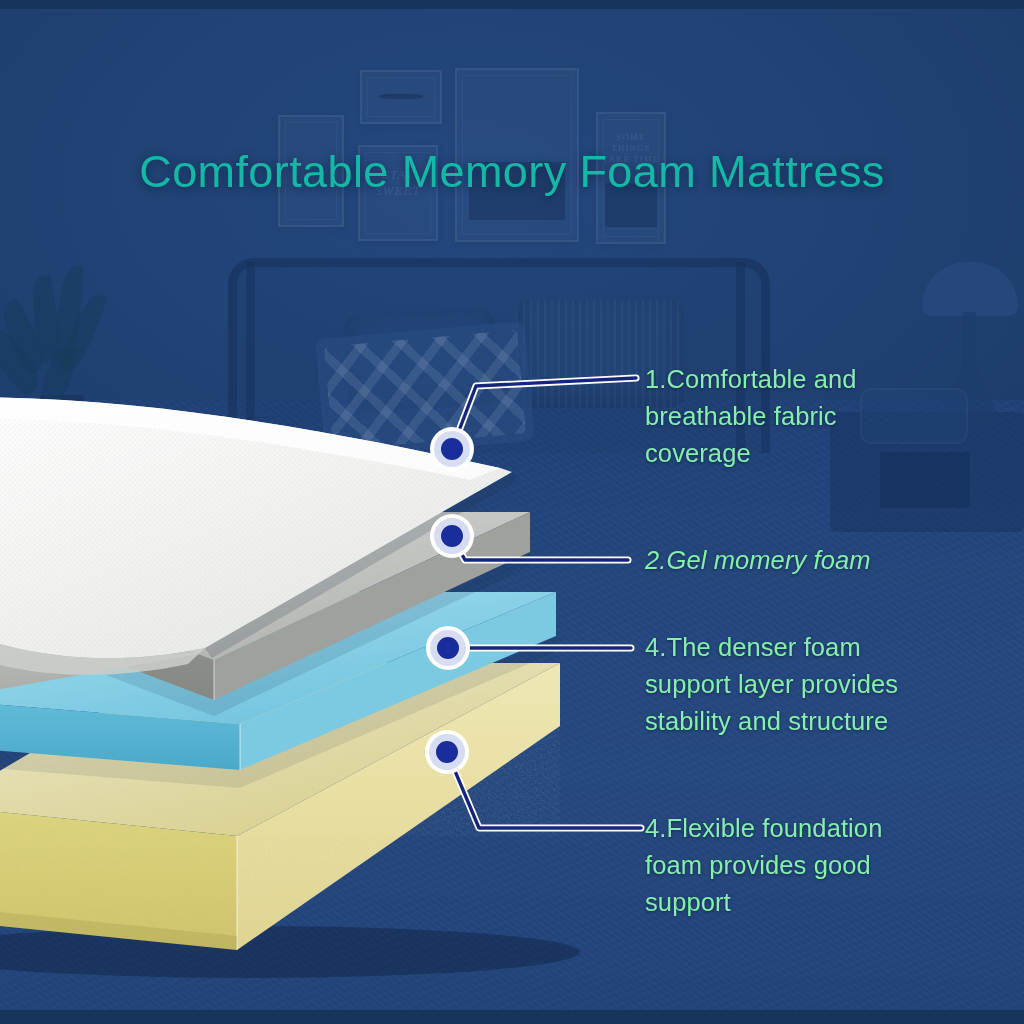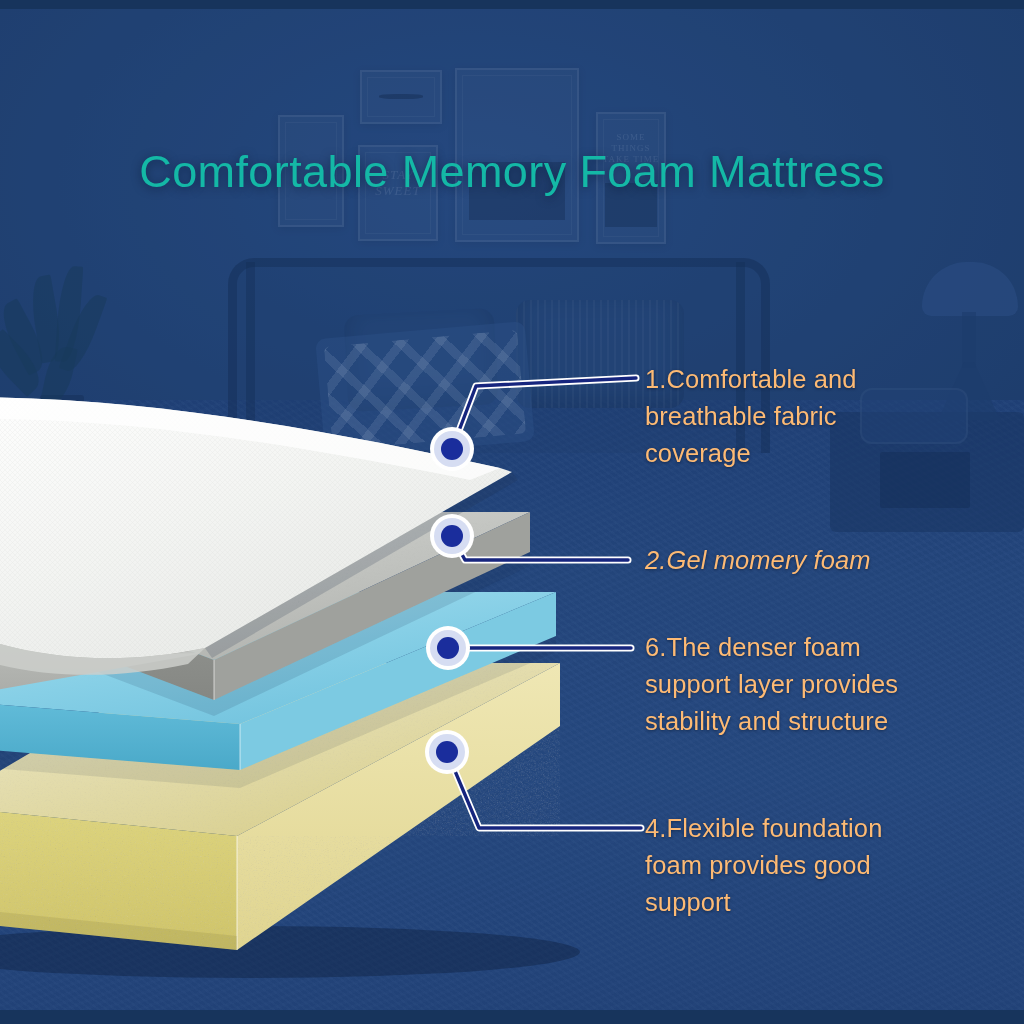--- a/index.html
+++ b/index.html
@@ -153,21 +153,21 @@
     background: rgba(16,36,68,0.45);
     border-radius: 2px;
   }
 
   
   .mattress { position: absolute; left: 0; top: 0; width: 1024px; height: 1024px; }
 
   
   .callout-text {
     position: absolute;
-    color: #fdba74;
+    color: #86efac;
     font-size: 25.5px;
     line-height: 37px;
     letter-spacing: 0.1px;
     text-shadow: 0 1px 3px rgba(5,18,40,0.55);
     width: 340px;
     white-space: pre-line;
   }
 
   .title {
     position: absolute;
@@ -444,21 +444,21 @@
       </g>
     </g>
   </svg>
 
   <div class="callout-text" style="left:645px; top:361px;">1.Comfortable and
 breathable fabric
 coverage</div>
 
   <div class="callout-text" style="left:645px; top:542px;font-style:italic;">2.Gel momery foam</div>
 
-  <div class="callout-text" style="left:645px; top:629px;">6.The denser foam
+  <div class="callout-text" style="left:645px; top:629px;">4.The denser foam
 support layer provides
 stability and structure</div>
 
   <div class="callout-text" style="left:645px; top:810px;">4.Flexible foundation
 foam provides good
 support</div>
 
 </div>
 
 </body></html>

